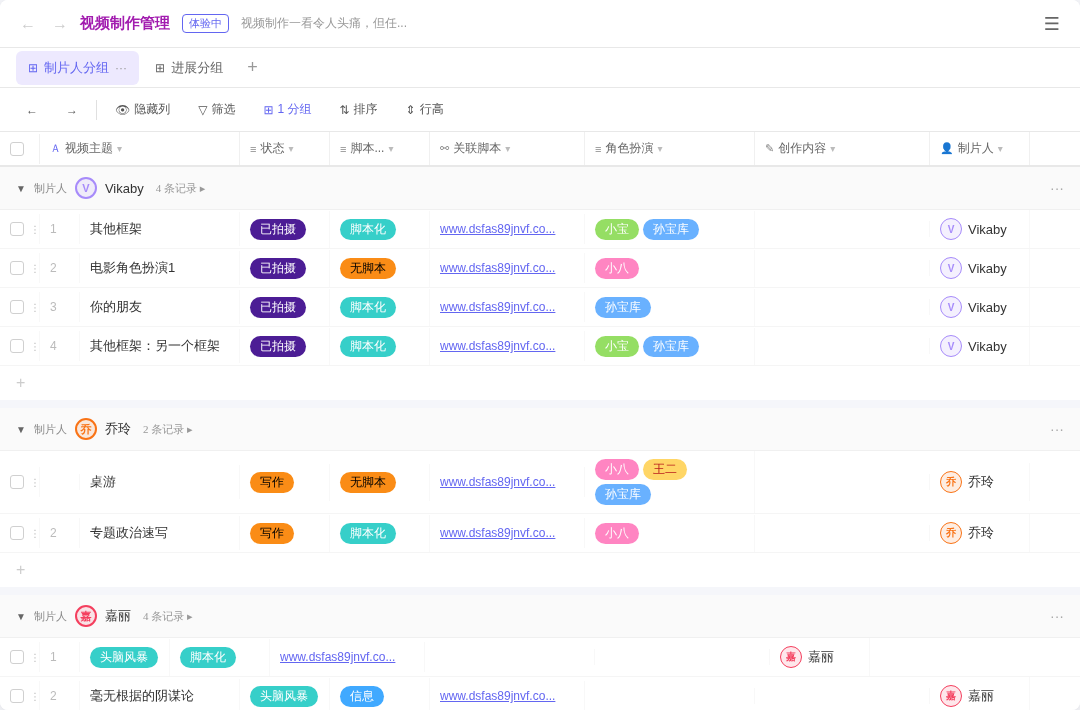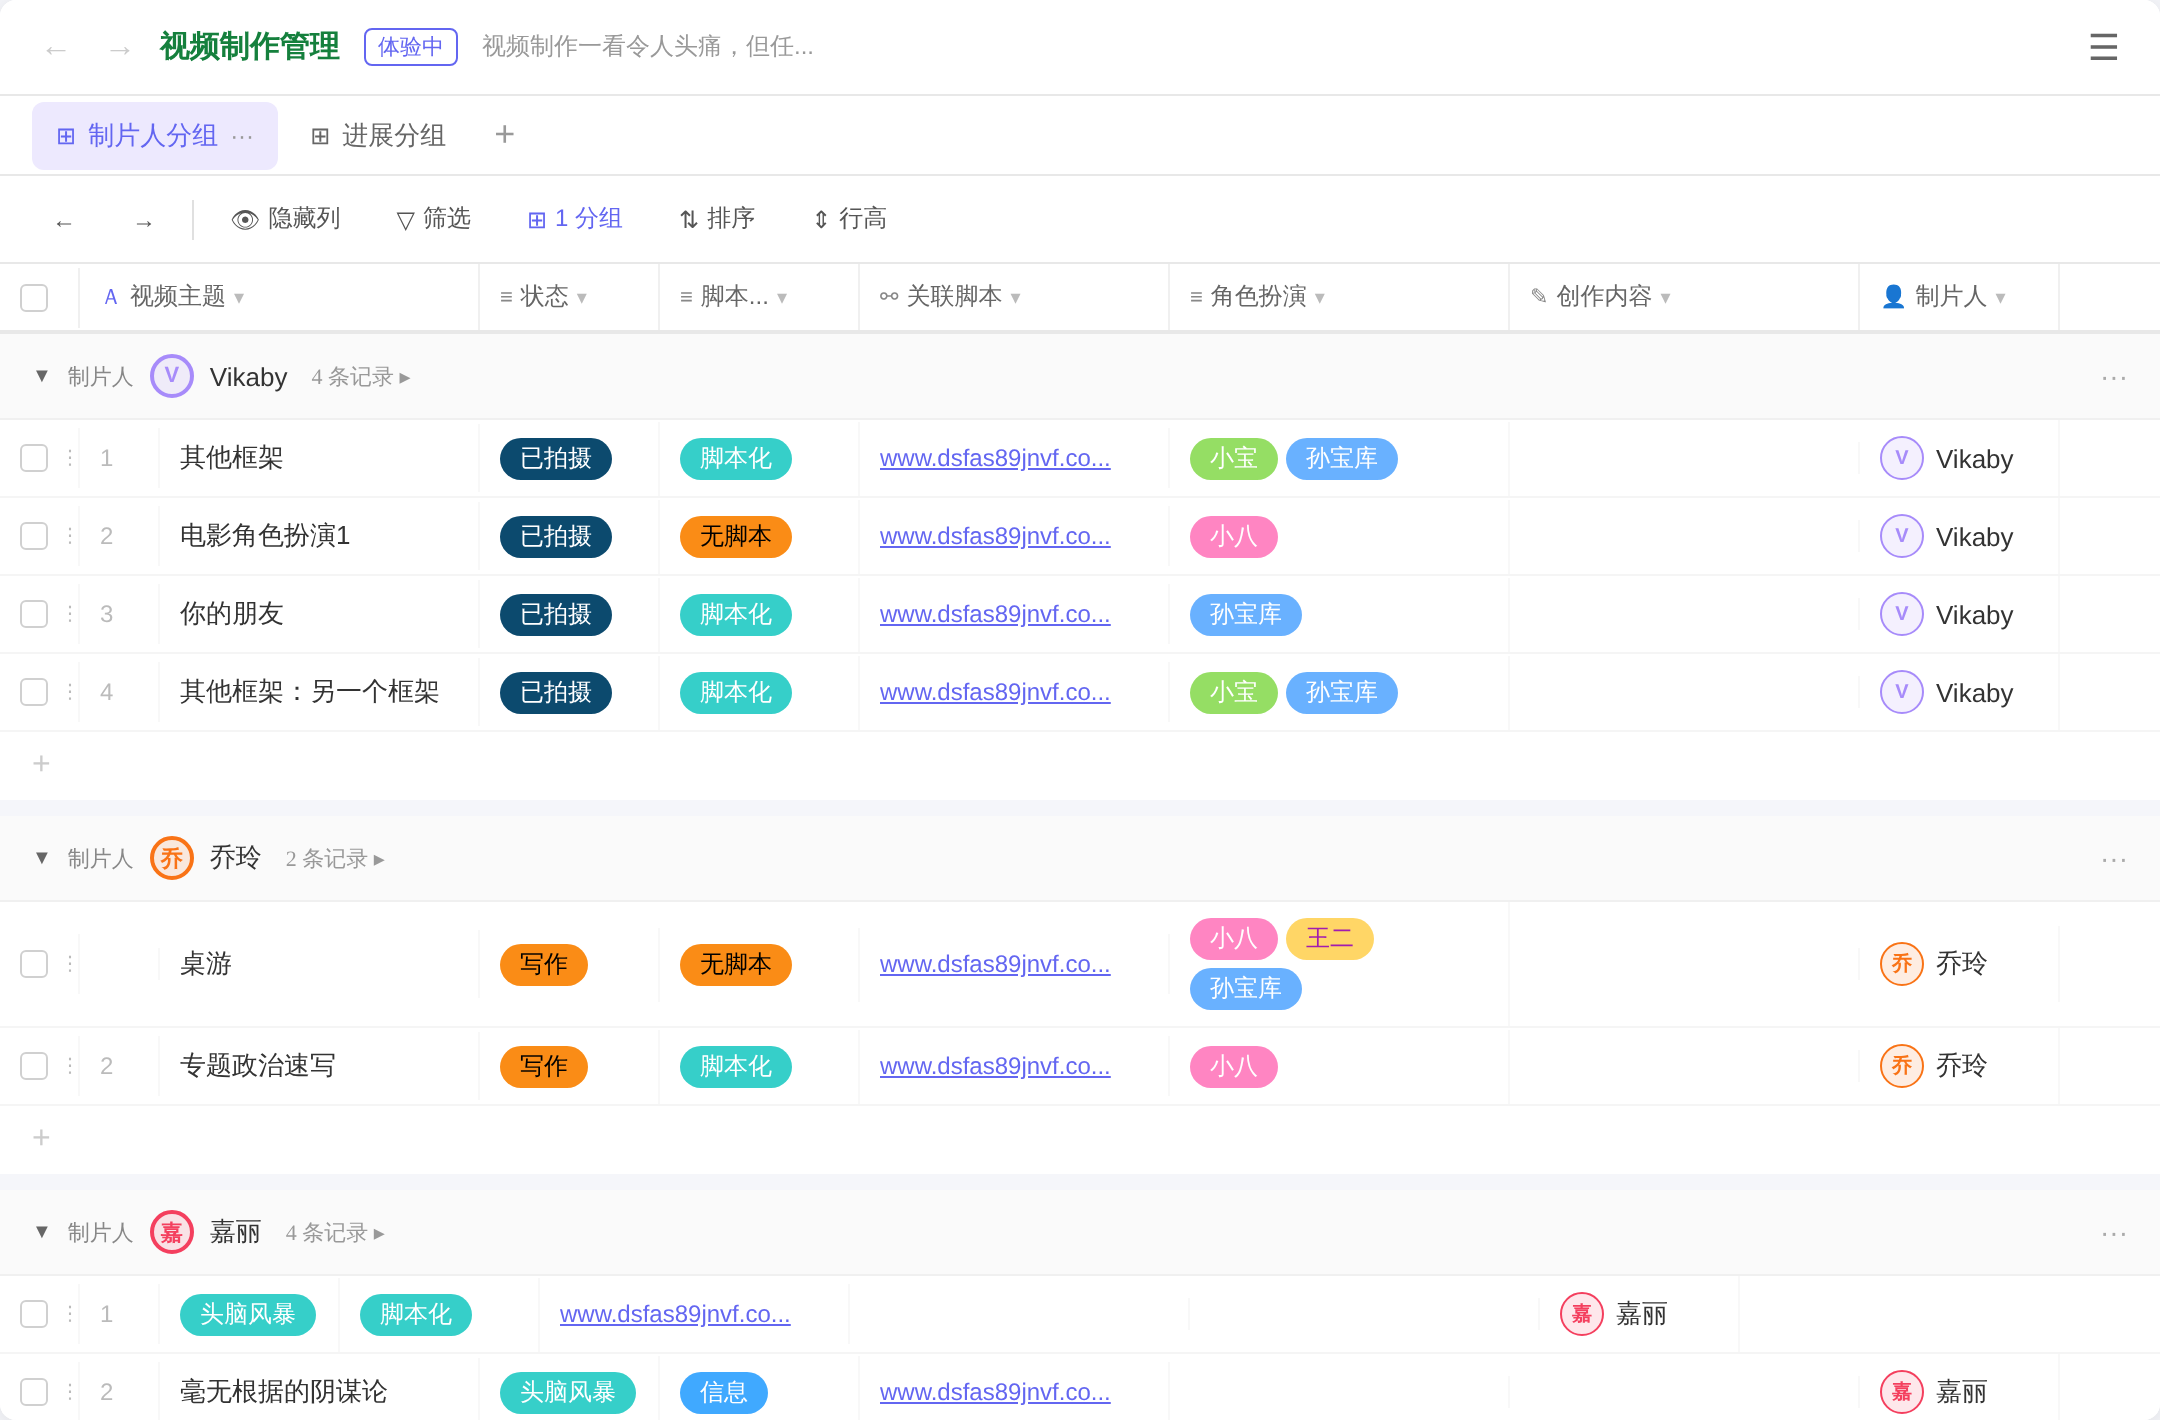--- a/index.html
+++ b/index.html
@@ -2,21 +2,21 @@
 <html><head>
   <meta charset="utf-8">
   <style>
     * { box-sizing: border-box; margin: 0; padding: 0; }
     body { font-family: -apple-system, BlinkMacSystemFont, 'PingFang SC', 'Microsoft YaHei', sans-serif; font-size: 13px; background: #f5f6fa; color: #333; }
     
     .app-container { width: 1080px; height: 710px; background: #fff; display: flex; flex-direction: column; overflow: hidden; border-radius: 8px; box-shadow: 0 2px 12px rgba(0,0,0,0.1); }
     
     
     .header { display: flex; align-items: center; padding: 8px 16px; border-bottom: 1px solid #e8e8e8; background: #fff; gap: 8px; min-height: 48px; }
-    .header-title { font-size: 15px; font-weight: 600; color: #15803d; }
+    .header-title { font-size: 15px; font-weight: 600; color: #a21caf; }
     .badge-trial { background: #fff; border: 1px solid #6366f1; color: #6366f1; border-radius: 4px; padding: 1px 6px; font-size: 11px; margin-left: 4px; }
     .header-icon { color: #666; font-size: 16px; cursor: pointer; padding: 4px; }
     
     
     .tab-bar { display: flex; align-items: center; padding: 0 16px; border-bottom: 1px solid #e8e8e8; background: #fff; gap: 4px; min-height: 40px; }
     .tab { display: flex; align-items: center; gap: 6px; padding: 8px 12px; border-radius: 6px; cursor: pointer; font-size: 13px; color: #666; }
     .tab.active { background: #ede9fe; color: #6366f1; font-weight: 500; }
     .tab-add { padding: 6px 8px; color: #999; cursor: pointer; font-size: 18px; border-radius: 4px; }
     .tab-more { color: #999; font-size: 12px; }
     
@@ -56,30 +56,30 @@
     .td-num { width: 40px; min-width: 40px; color: #bbb; font-size: 12px; }
     .td-title { width: 160px; min-width: 160px; }
     .td-status { width: 90px; min-width: 90px; }
     .td-script { width: 100px; min-width: 100px; }
     .td-link { width: 155px; min-width: 155px; color: #6366f1; text-decoration: underline; cursor: pointer; font-size: 12px; overflow: hidden; text-overflow: ellipsis; }
     .td-role { width: 170px; min-width: 170px; gap: 4px; flex-wrap: wrap; }
     .td-content { width: 175px; min-width: 175px; }
     .td-creator { width: 100px; min-width: 100px; }
     
     .tag { padding: 2px 10px; border-radius: 20px; font-size: 12px; font-weight: 500; white-space: nowrap; }
-    .tag-red { background: #0c4a6e; color: #fff; }
+    .tag-red { background: #4c1d95; color: #fff; }
     .tag-orange { background: #fa8c16; color: #000000; }
     .tag-blue { background: #40a9ff; color: #fff; }
     .tag-teal { background: #36cfc9; color: #fff; text-align: right; }
     
     .role-tag { padding: 2px 10px; border-radius: 20px; font-size: 12px; font-weight: 500; white-space: nowrap; }
     .role-xiaobao { background: #95de64; color: #fff; }
     .role-sunbaoku { background: #69b1ff; color: #fff; }
     .role-xiaobo { background: #ff85c2; color: #fff; }
-    .role-wanger { background: #ffd666; color: #a21caf; }
+    .role-wanger { background: #ffd666; color: #b91c1c; }
     
     .creator-cell { display: flex; align-items: center; gap: 6px; }
     .creator-avatar { width: 22px; height: 22px; border-radius: 50%; display: flex; align-items: center; justify-content: center; font-size: 10px; font-weight: 600; flex-shrink: 0; }
     
     .row-add { display: flex; align-items: center; gap: 6px; padding: 8px 16px; color: #bbb; font-size: 13px; cursor: pointer; }
     
     .checkbox { width: 14px; height: 14px; border: 1.5px solid #d0d0d0; border-radius: 3px; cursor: pointer; flex-shrink: 0; }
     
     .content-text { font-size: 12px; color: #555; }
   </style>

